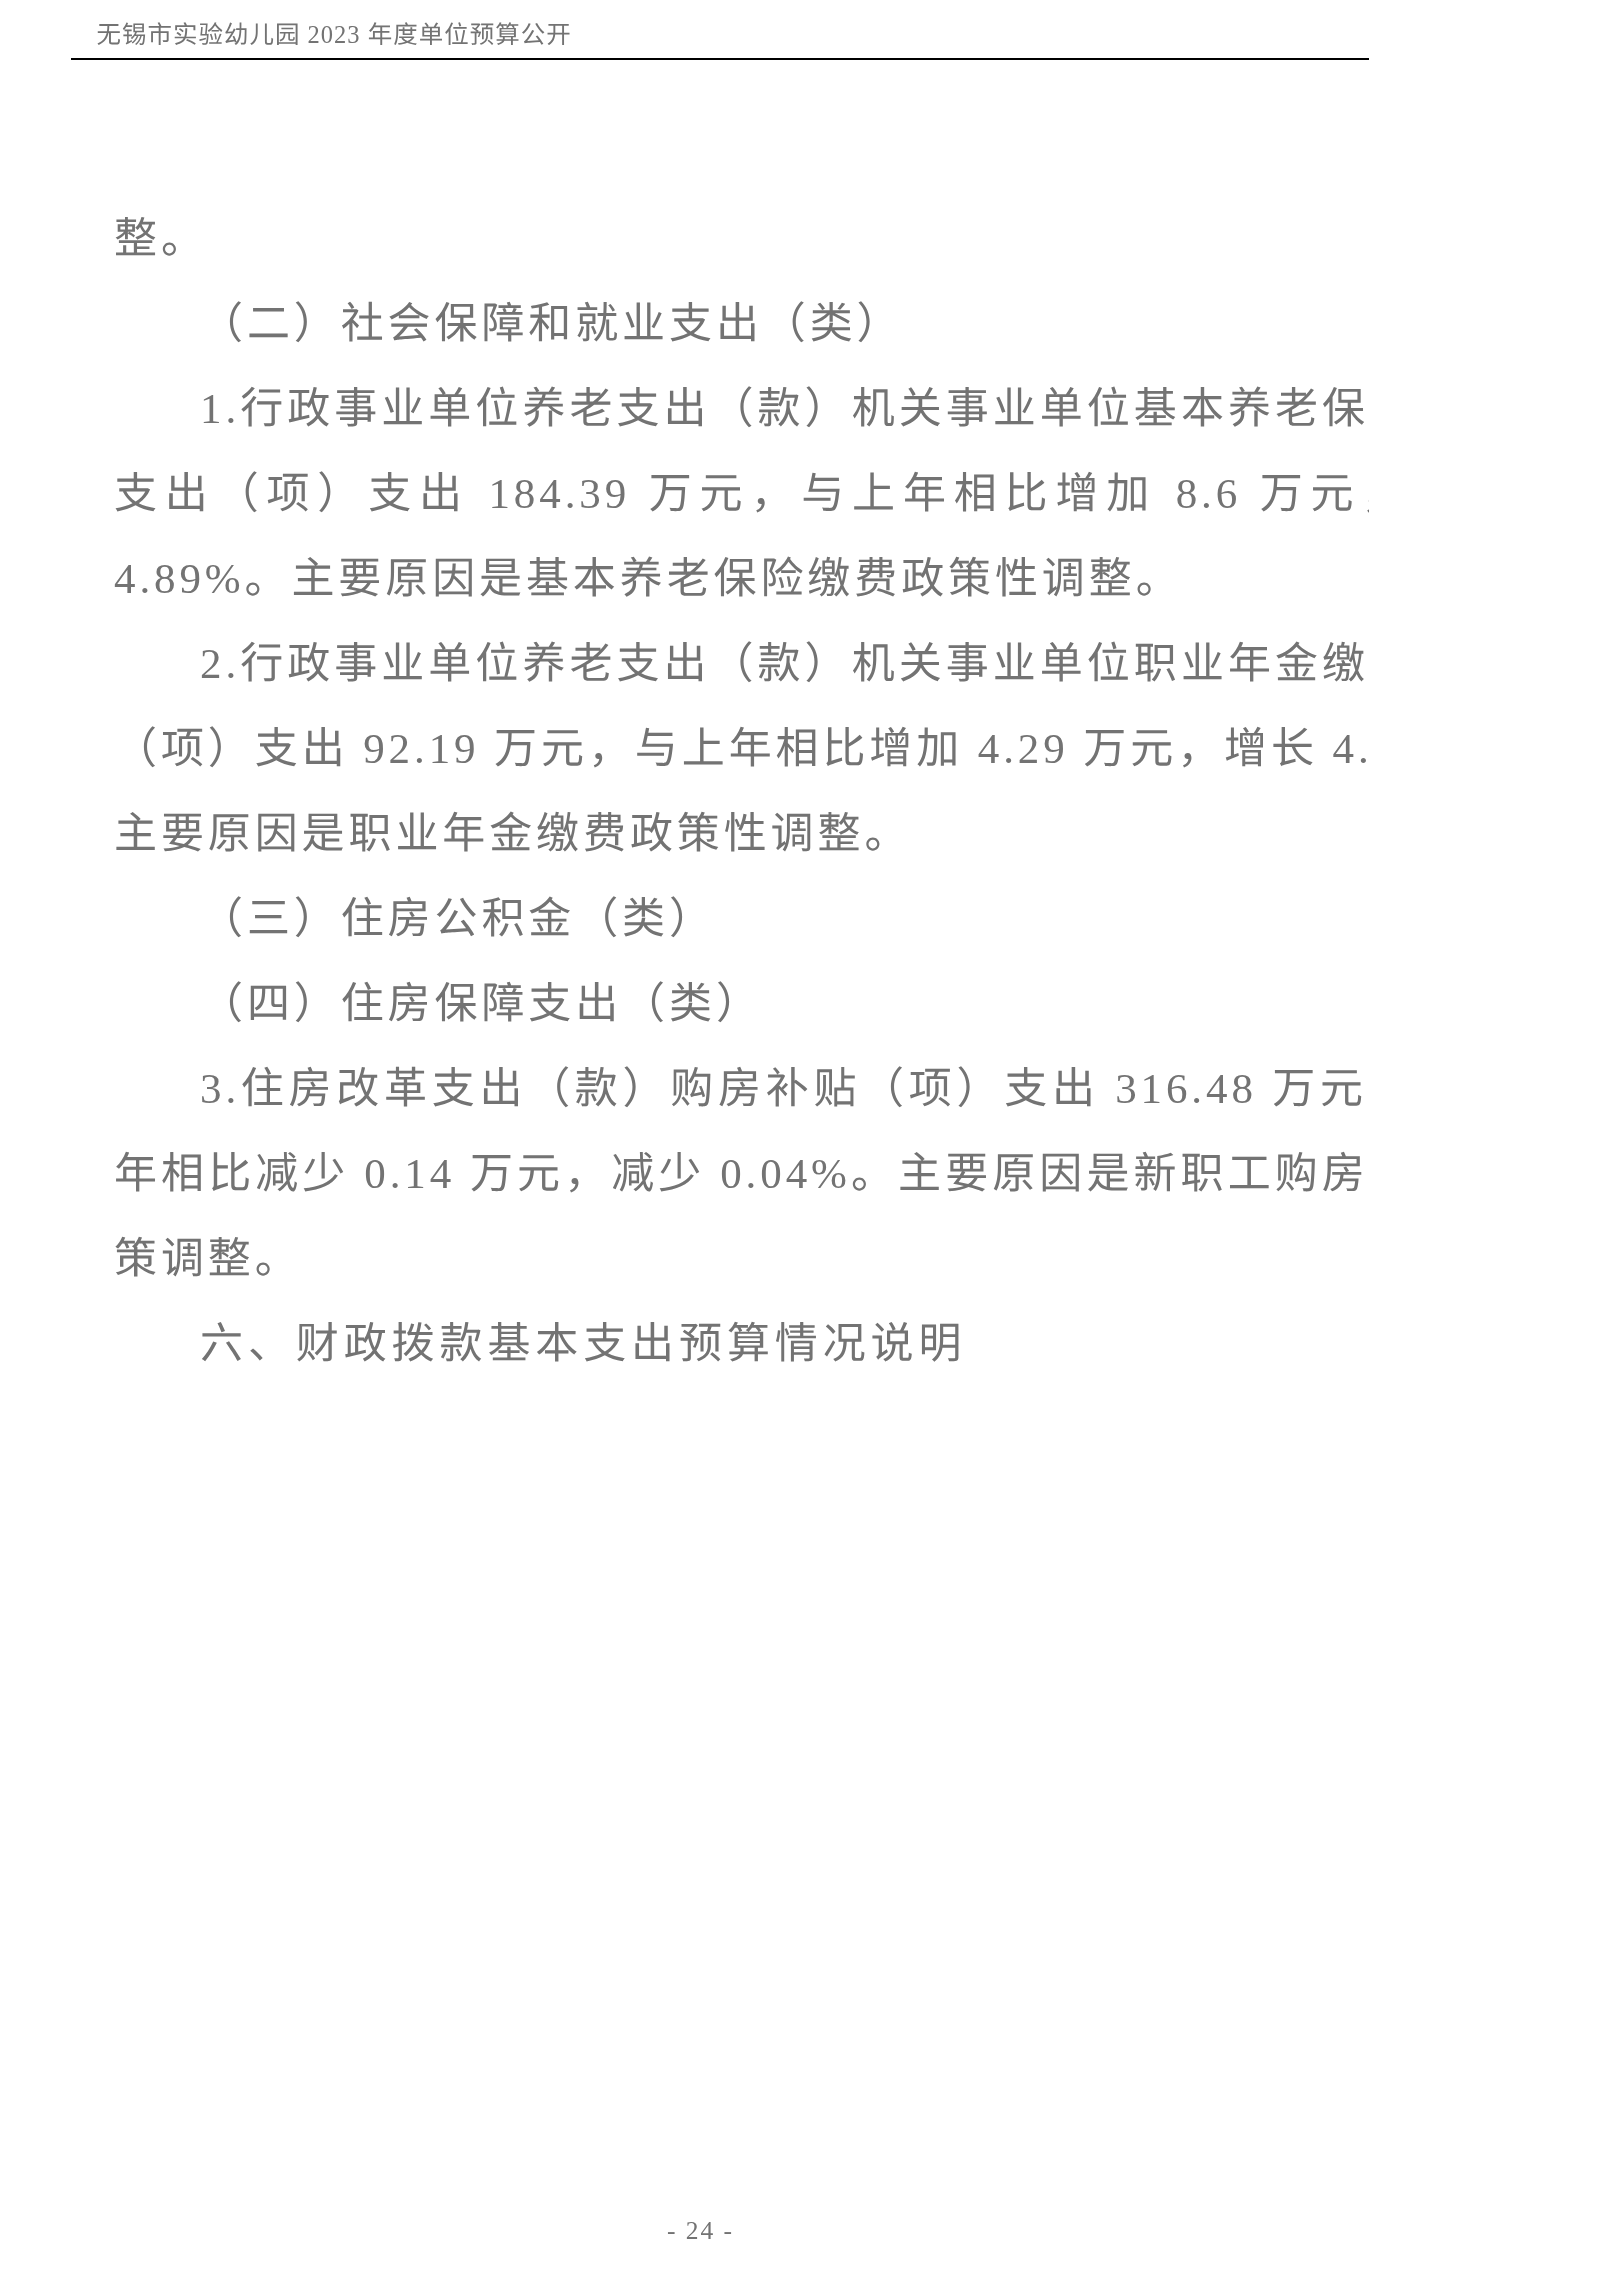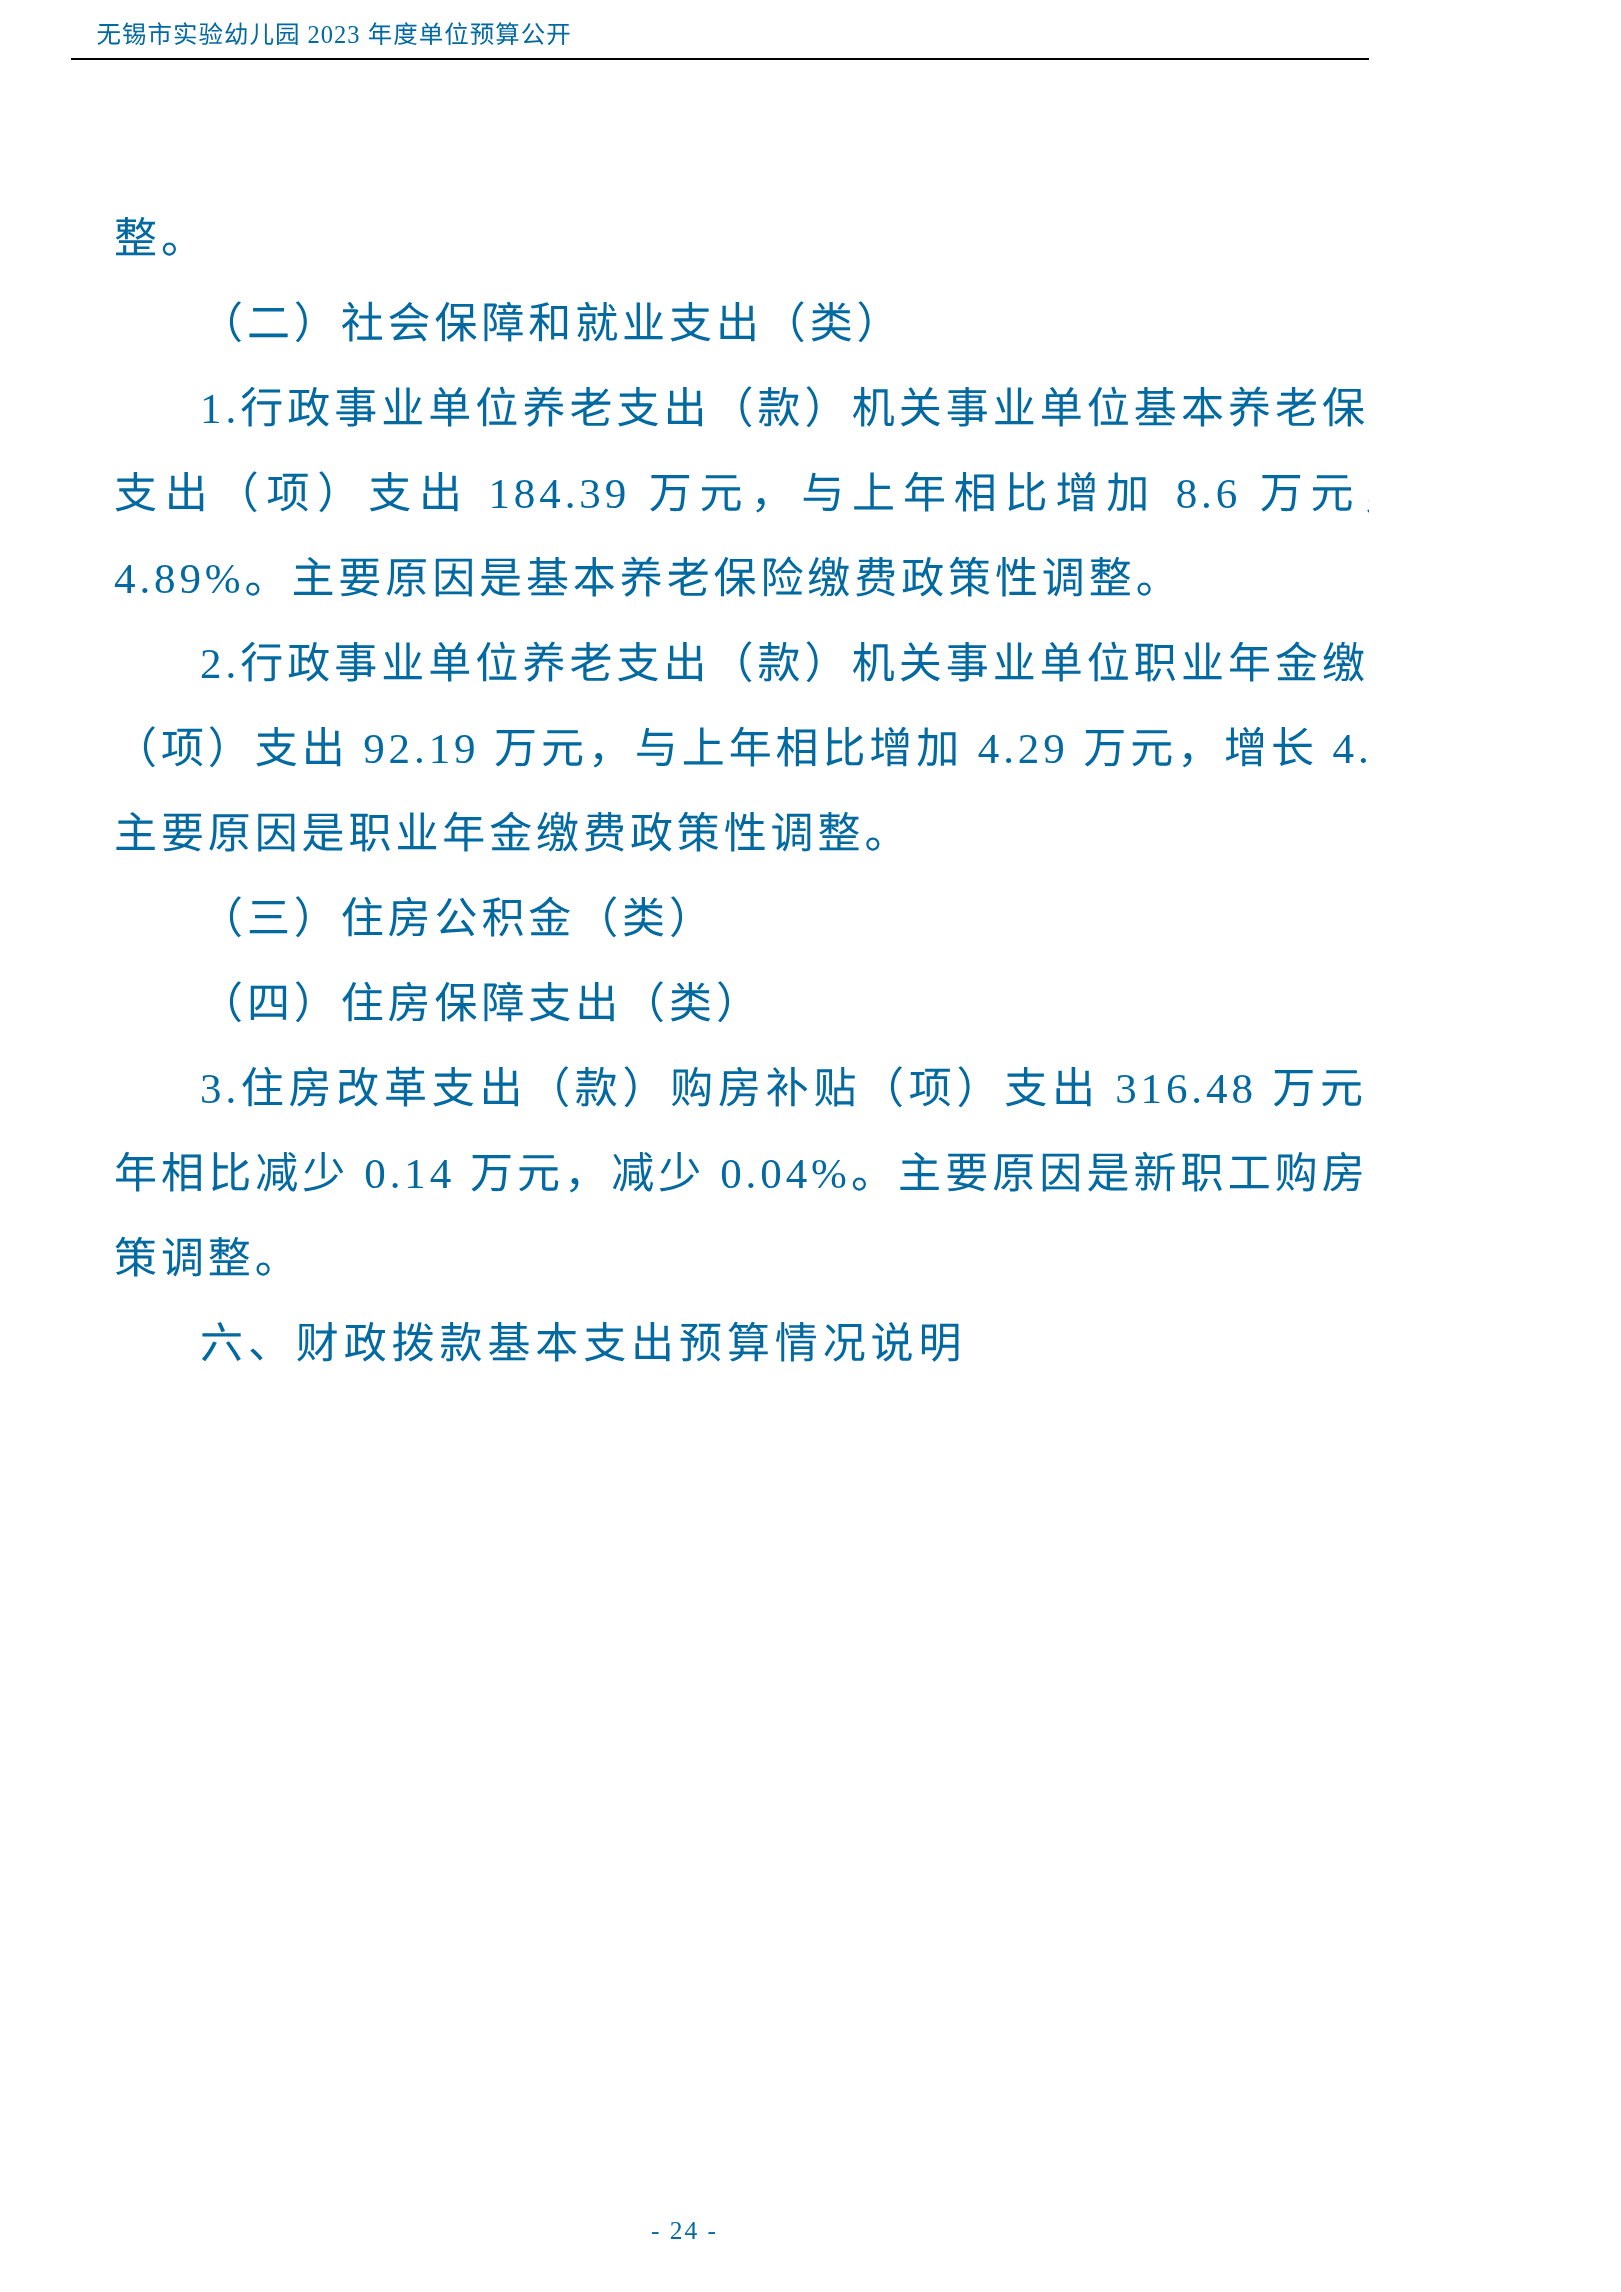--- a/index.html
+++ b/index.html
@@ -5,21 +5,21 @@
   html, body {
     margin: 0;
     padding: 0;
     background: #ffffff;
   }
   .page {
     position: relative;
     width: 1369px;
     height: 2293px;
     background: #ffffff;
-    color: #0369a1;
+    color: #737373;
     font-family: "Liberation Serif", "DejaVu Serif", serif;
     overflow: hidden;
     border-radius: 19px;
   }
   
   .page-header {
     position: absolute;
     top: 19.6px;
     left: 71px;
     width: 1480px;
@@ -52,21 +52,21 @@
   }
   .para.bold {
     font-family: "Liberation Sans", "DejaVu Sans", sans-serif;
     font-weight: 400;
     letter-spacing: 4.9px;
   }
   
   .page-footer {
     position: absolute;
     top: 2215px;
-    left: 0;
+    left: 16px;
     width: 100%;
     text-align: center;
   }
   .page-number {
     font-size: 25.5px;
     line-height: 31px;
     letter-spacing: 2px;
   }
 </style>
 </head>

